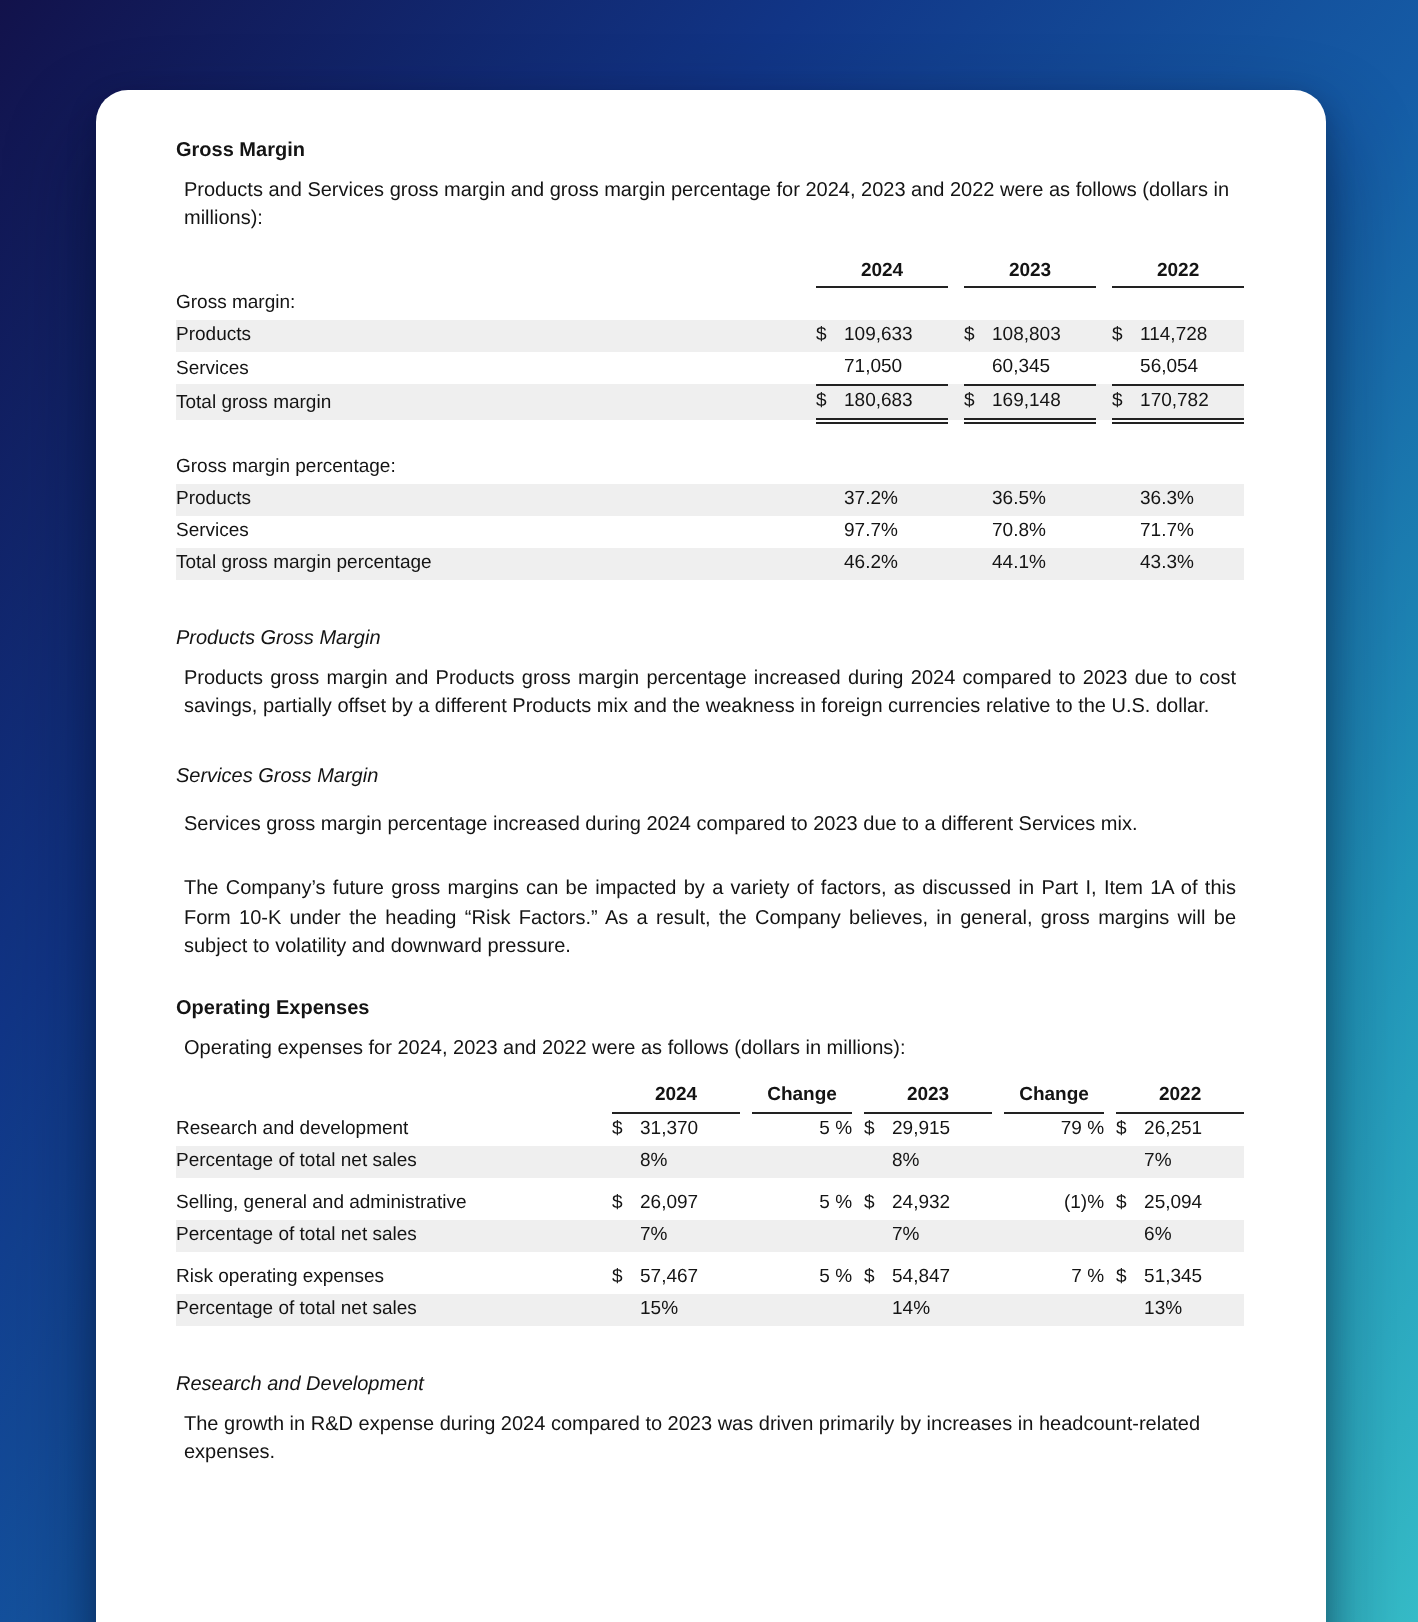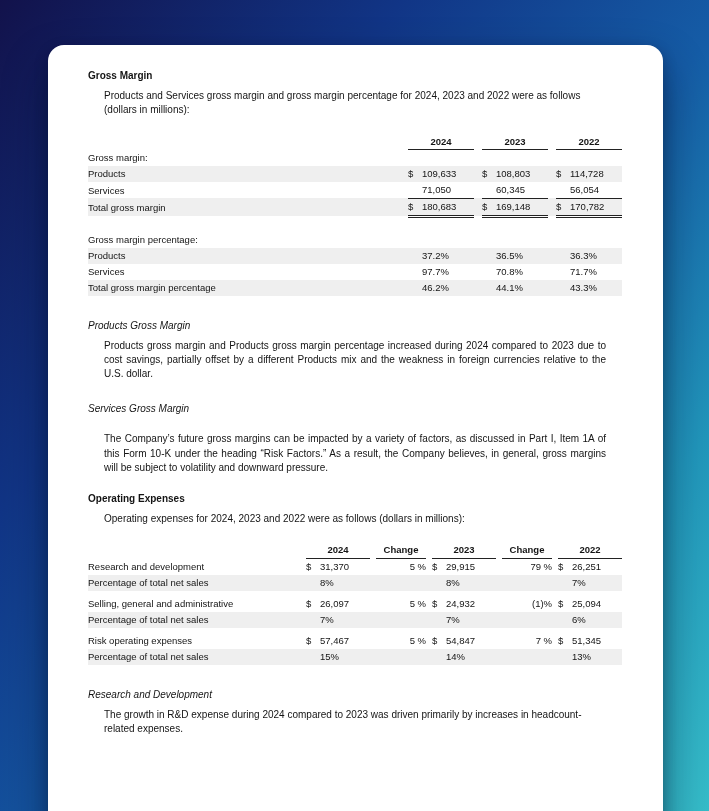--- a/index.html
+++ b/index.html
@@ -11,21 +11,21 @@
   }
   .page-card{
     position:absolute;left:48px;top:45px;width:615px;height:806px;
     background:#ffffff;border-radius:16px;box-sizing:border-box;
     padding:25px 41px 0 40px;overflow:hidden;
     box-shadow:0 22px 45px rgba(0,10,35,0.45),0 5px 14px rgba(0,10,35,0.30);
     color:#141414;
   }
   .h-bold{font-size:10px;font-weight:bold;margin:0;color:#141414;}
   .h-italic{font-size:10px;font-style:italic;font-weight:normal;margin:0;color:#141414;}
-  .para{font-size:10px;line-height:1.42;margin:16px;color:#141414;}
+  .para{font-size:10px;line-height:1.42;margin:4px;color:#141414;}
   .just{text-align:justify;}
   .mt8{margin-top:8px;} .mt10{margin-top:10px;} .mt12{margin-top:12px;}
   .mt14{margin-top:14px;} .mt18{margin-top:18px;} .mt22{margin-top:22px;} .mt24{margin-top:24px;}
 
   table.fin{border-collapse:collapse;width:534px;table-layout:fixed;font-size:9.5px;color:#141414;}
   table.fin td, table.fin th{padding:0;height:16px;vertical-align:middle;white-space:nowrap;}
   table.fin th.grp{font-weight:bold;text-align:center;border-bottom:1px solid #222;height:14px;font-size:9.5px;}
   td.lbl{text-align:left;}
   td.d{text-align:left;}
   td.v{padding-right:3px;}
@@ -186,20 +186,21 @@
           <td class="d"></td>
       <td class="v">43.3%</td>
     </tr>
   </tbody>
     </table>
 
   <h4 class="h-italic mt24">Products Gross Margin</h4>
   <p class="para just mt8">Products gross margin and Products gross margin percentage increased during 2024 compared to 2023 due to cost savings, partially offset by a different Products mix and the weakness in foreign currencies relative to the U.S. dollar.</p>
 
   <h4 class="h-italic mt22">Services Gross Margin</h4>
+  <p class="para mt12">Services gross margin percentage increased during 2024 compared to 2023 due to a different Services mix.</p>
 
   <p class="para just mt18">The Company’s future gross margins can be impacted by a variety of factors, as discussed in Part I, Item 1A of this Form 10-K under the heading “Risk Factors.” As a result, the Company believes, in general, gross margins will be subject to volatility and downward pressure.</p>
 
   <h3 class="h-bold mt18">Operating Expenses</h3>
   <p class="para mt8">Operating expenses for 2024, 2023 and 2022 were as follows (dollars in millions):</p>
 
   <table class="fin mt8">
     <colgroup>
       <col class="c2-lbl">
         <col class="c2-gap8">

